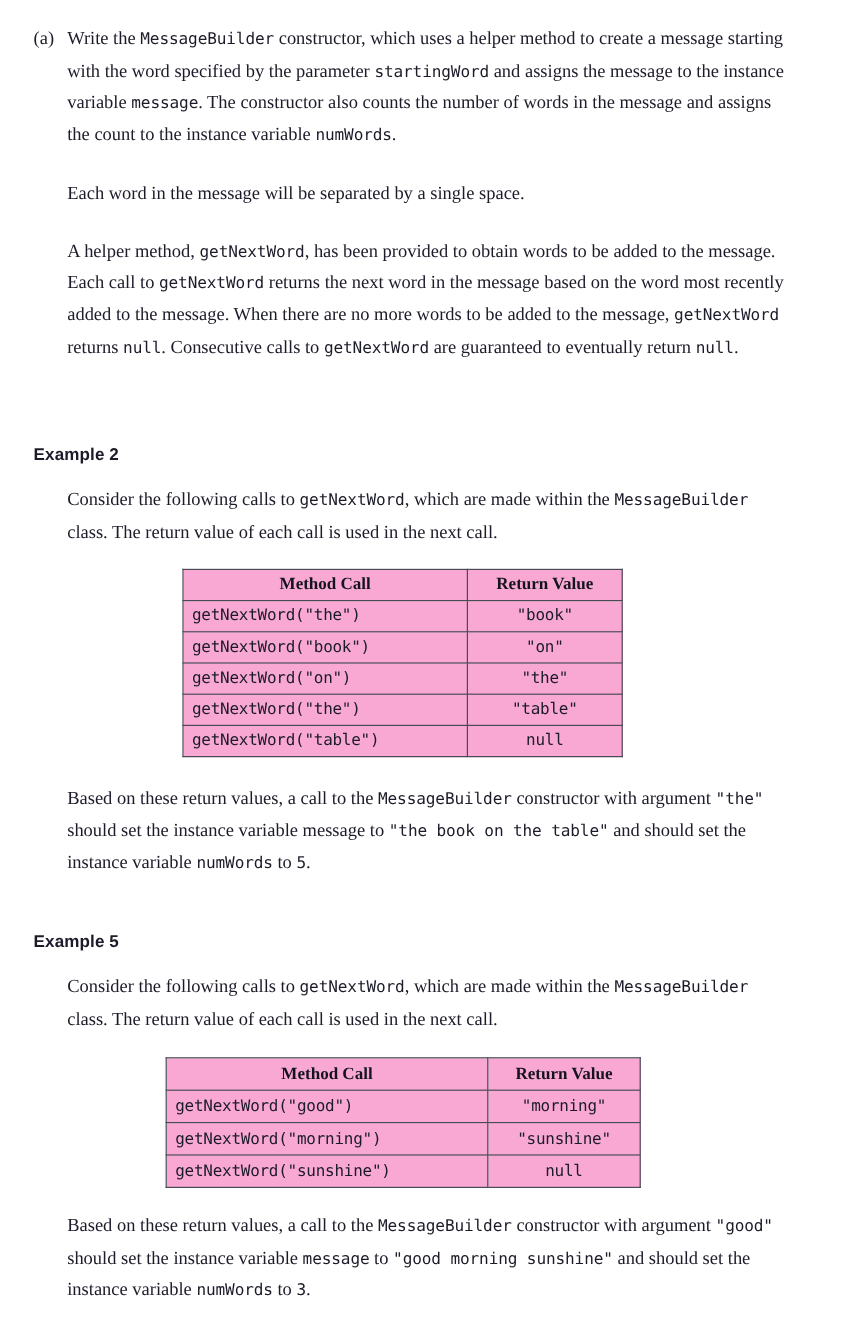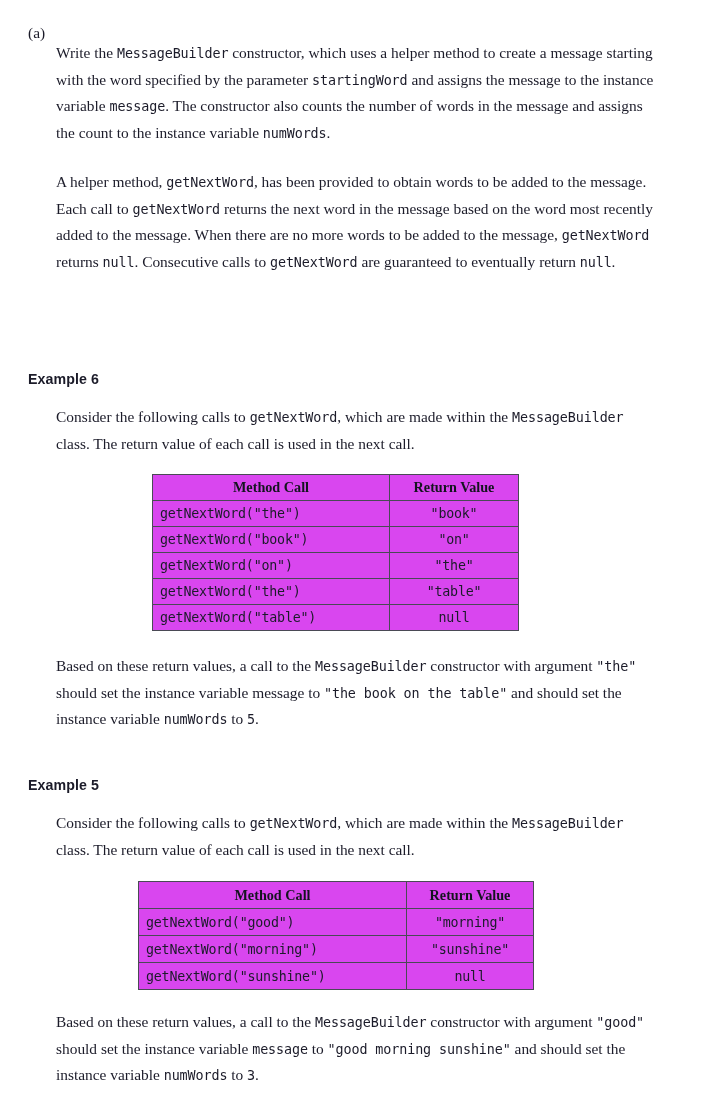--- a/index.html
+++ b/index.html
@@ -48,21 +48,20 @@
     align-items: flex-start;
   }
   .part-label {
     flex: 0 0 auto;
     width: 28px;
     font-size: 15.4px;
     line-height: 25.7px;
   }
   .part-body {
     flex: 1 1 auto;
-    margin-top: 20px;
   }
   .part-body .para + .para { margin-top: 22px; }
 
   
   .example-heading {
     position: absolute;
     left: 28px;
     font-family: "Liberation Sans", "DejaVu Sans", sans-serif;
     font-weight: bold;
     font-size: 14.2px;
@@ -91,21 +90,21 @@
     border-collapse: collapse;
     background: #ffffff;
     table-layout: fixed;
   }
   table.calls th,
   table.calls td {
     border: 1px solid #4a4a55;
     padding: 0;
     height: 24px;
     vertical-align: middle;
-    background: #d946ef;
+    background: #f9a8d4;
   }
   table.calls th {
     font-family: "Liberation Serif", "DejaVu Serif", serif;
     font-weight: bold;
     font-size: 14.2px;
     text-align: center;
     color: #14141f;
   }
   table.calls td.call {
     font-family: "DejaVu Sans Mono", "Liberation Mono", monospace;
@@ -145,25 +144,26 @@
 </style>
 </head>
 <body>
 
 <div class="page">
 
   <div class="part">
     <div class="part-label">(a)</div>
     <div class="part-body">
       <p class="para"><span>Write the </span><span class="mono sp">MessageBuilder</span><span> constructor, which uses a helper method to create a message starting with the word specified by the parameter </span><span class="mono sp">startingWord</span><span> and assigns the message to the instance variable </span><span class="mono sp">message</span><span>. The constructor also counts the number of words in the message and assigns the count to the instance variable </span><span class="mono sp">numWords</span><span>.</span></p>
+      <p class="para"><span>Each word in the message will be separated by a single space.</span></p>
       <p class="para"><span>A helper method, </span><span class="mono sp">getNextWord</span><span>, has been provided to obtain words to be added to the message. Each call to </span><span class="mono sp">getNextWord</span><span> returns the next word in the message based on the word most recently added to the message. When there are no more words to be added to the message, </span><span class="mono sp">getNextWord</span><span> returns </span><span class="mono sp">null</span><span>. Consecutive calls to </span><span class="mono sp">getNextWord</span><span> are guaranteed to eventually return </span><span class="mono sp">null</span><span>.</span></p>
     </div>
   </div>
 
-  <div class="example-heading" id="example1-heading">Example 6</div>
+  <div class="example-heading" id="example1-heading">Example 2</div>
 
   <p class="para example-intro" id="example1-intro"><span>Consider the following calls to </span><span class="mono sp">getNextWord</span><span>, which are made within the </span><span class="mono sp">MessageBuilder</span><span> class. The return value of each call is used in the next call.</span></p>
 
   <table class="calls" id="table-example1">
     <colgroup>
         <col class="c-call">
         <col class="c-ret">
       </colgroup>
     <thead>
       <tr>

